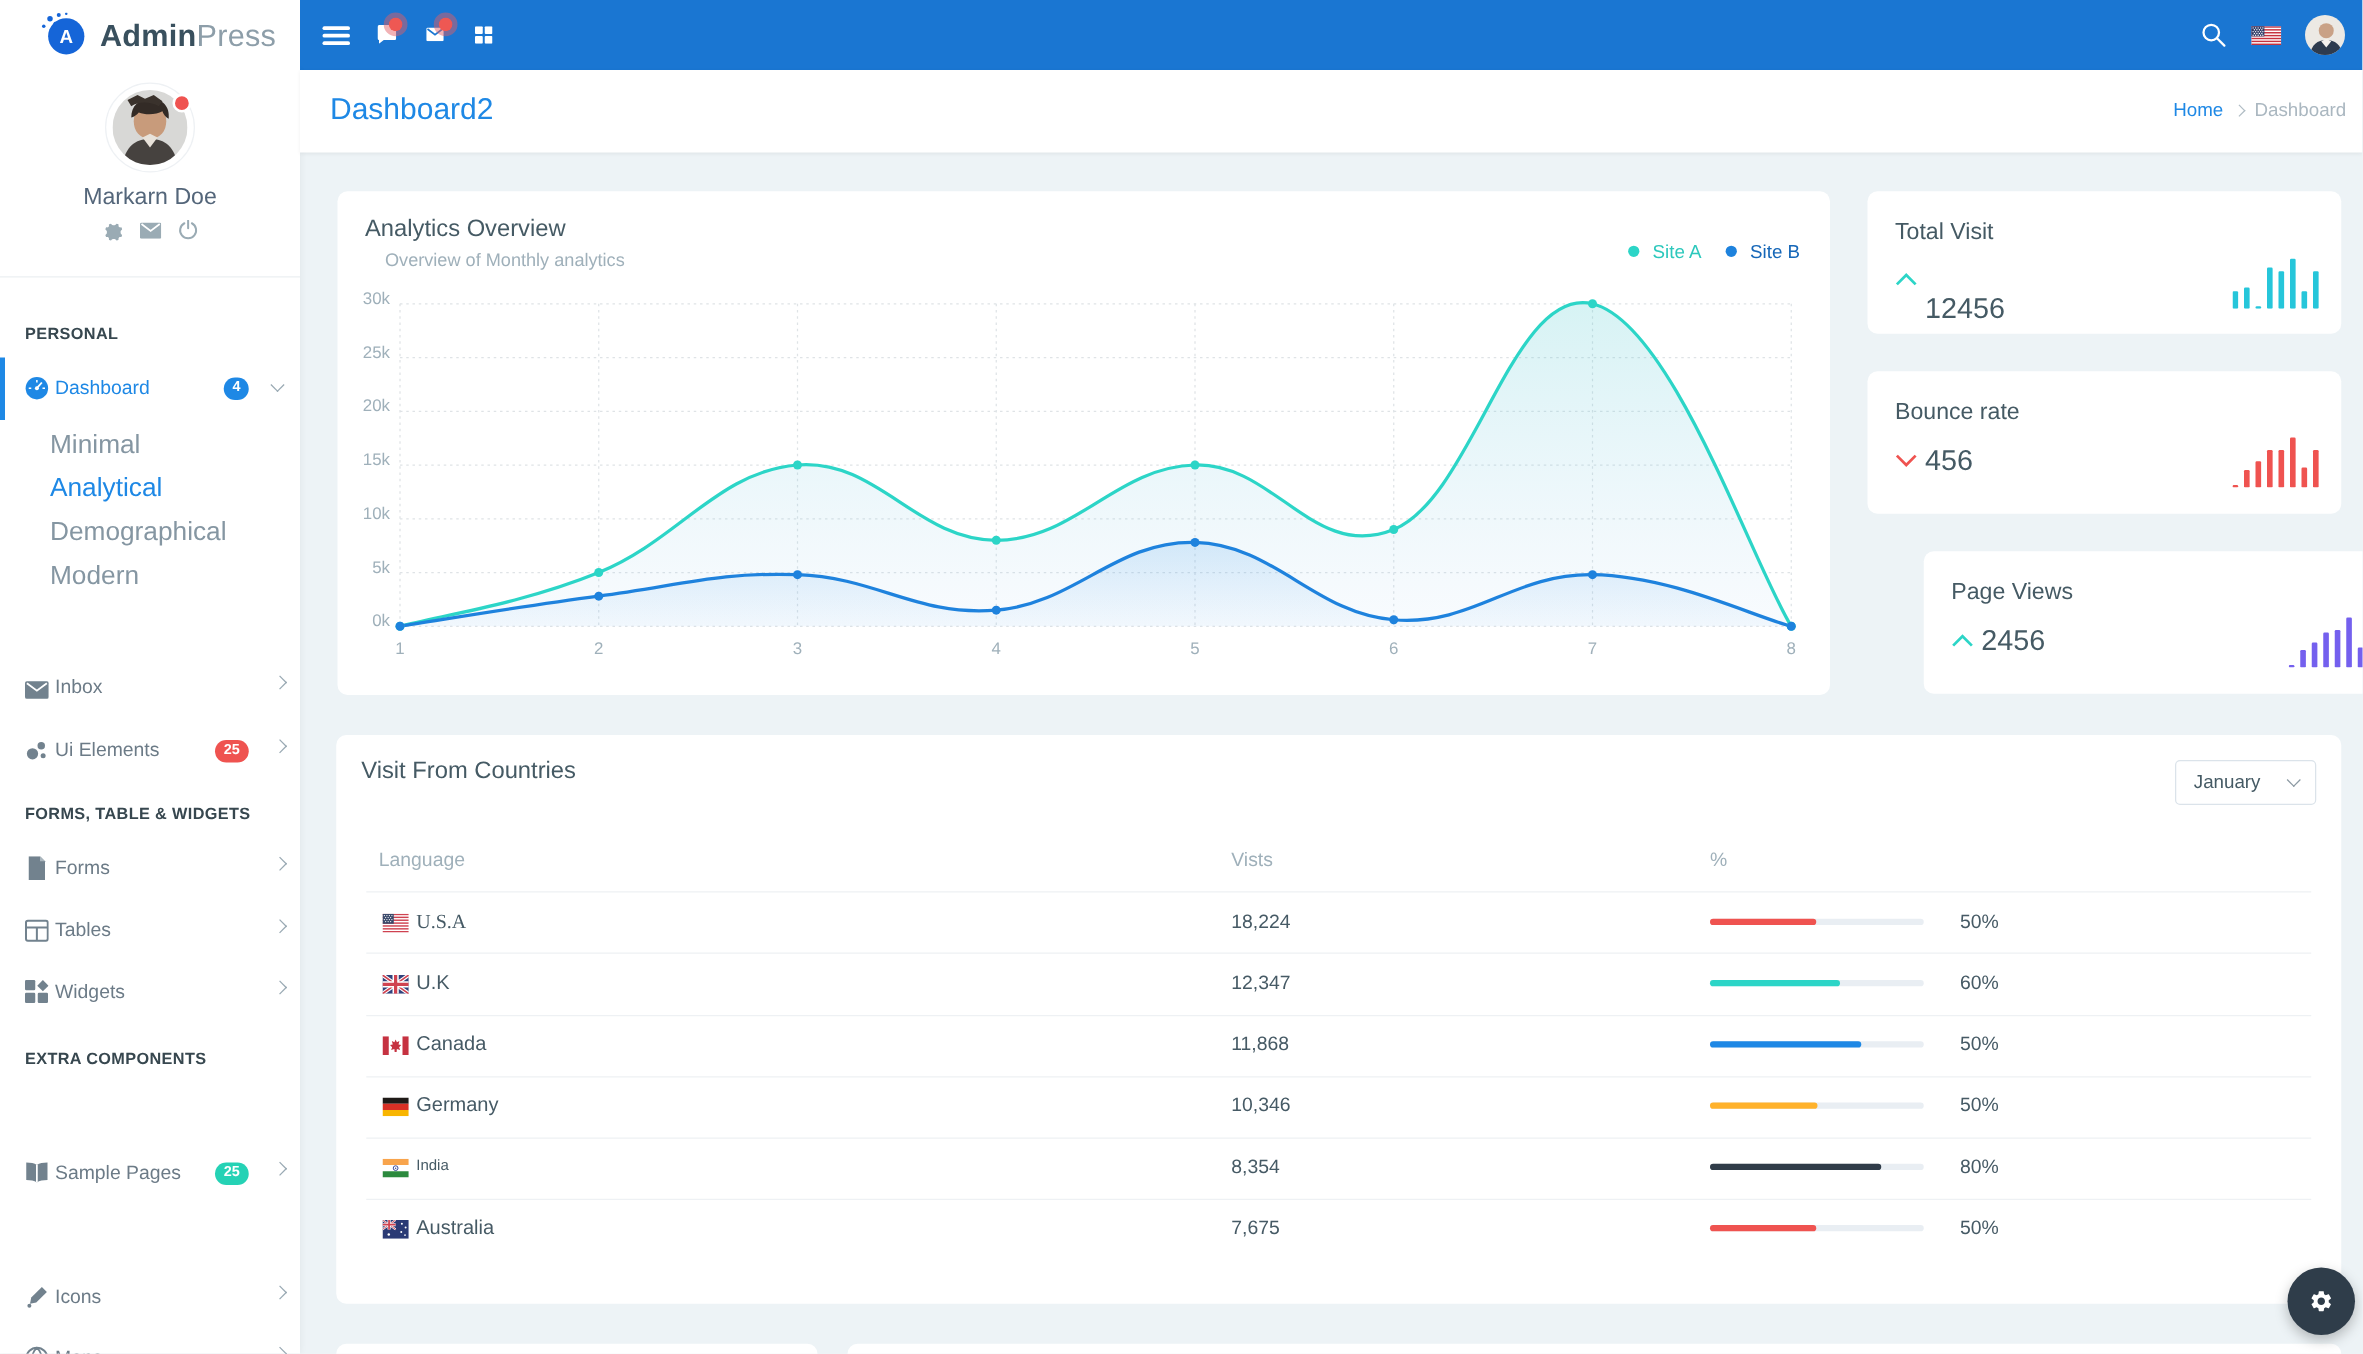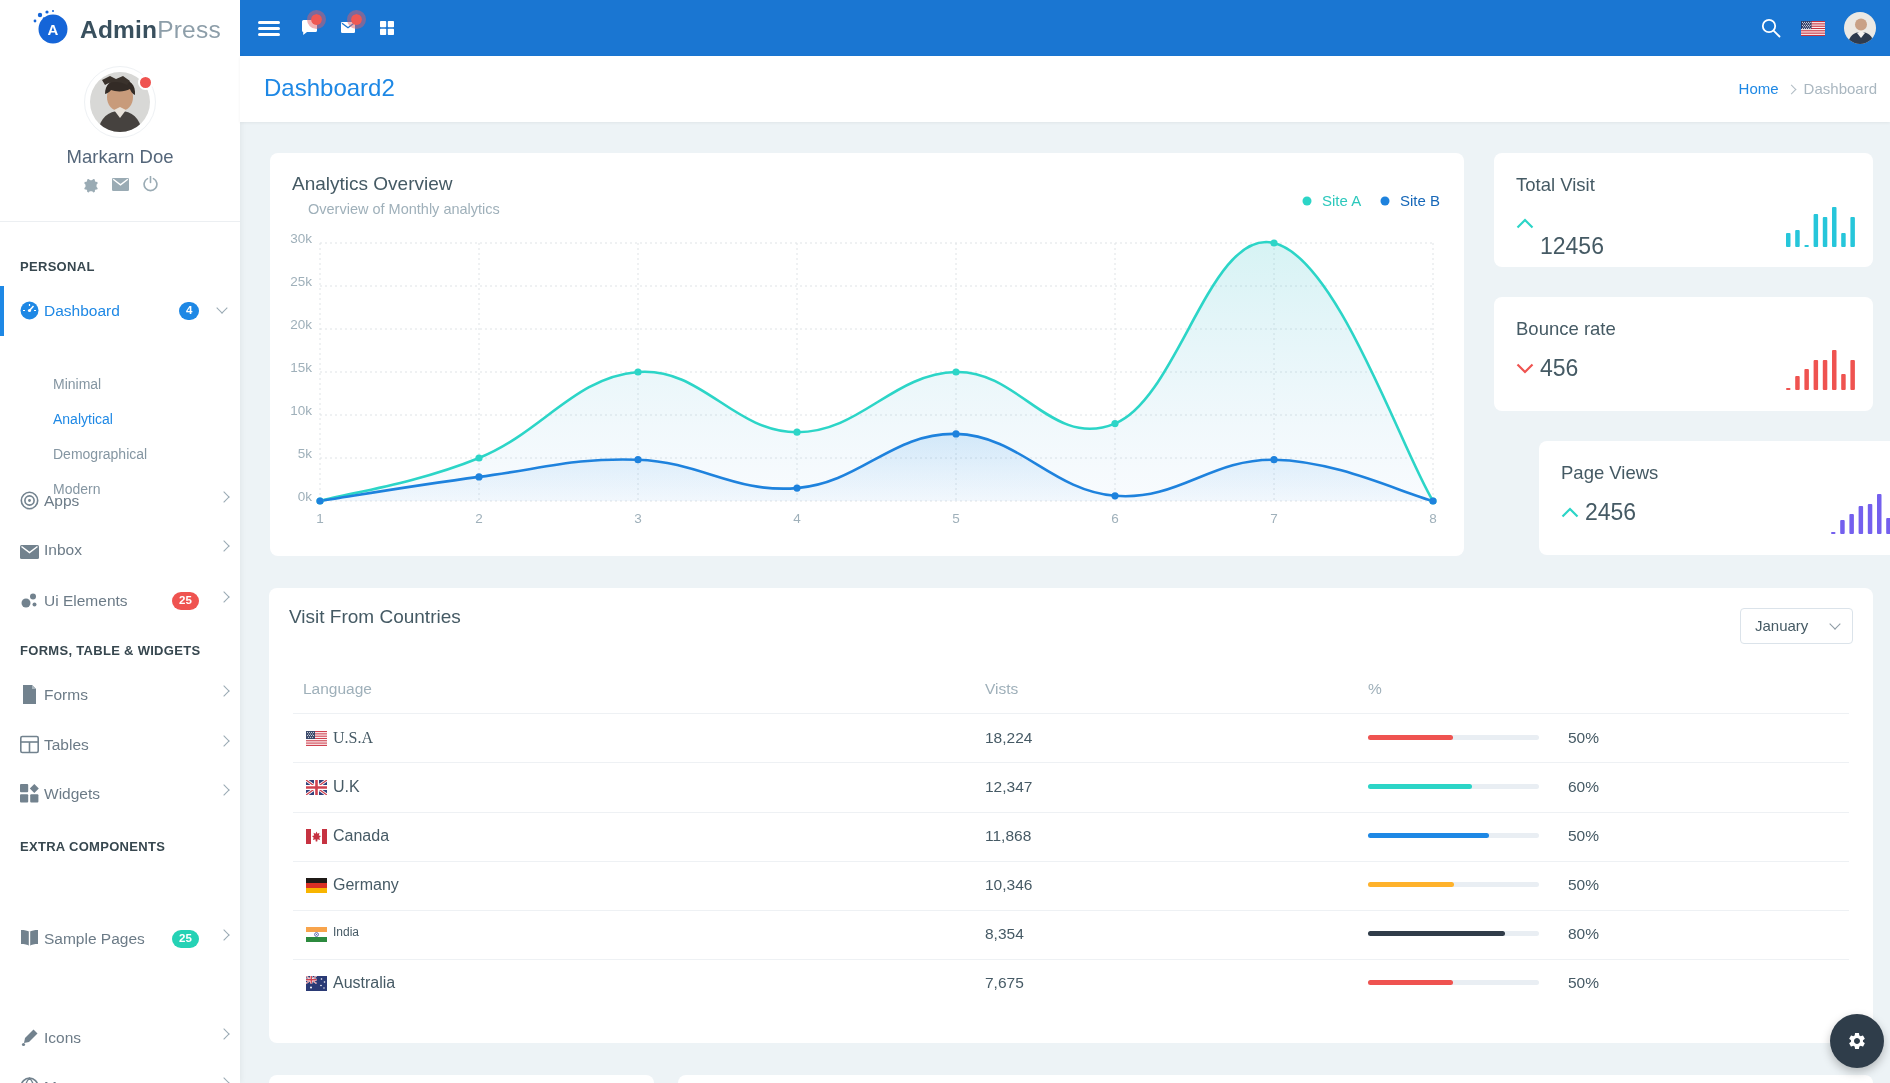--- a/index.html
+++ b/index.html
@@ -15,21 +15,21 @@
 #titlebar{position:absolute;left:240px;top:56px;width:1650px;height:66px;background:#fff;box-shadow:0 1px 3px rgba(0,0,0,0.06);}
 .card{position:absolute;background:#fff;border-radius:8px;}
 .hamb span{display:block;width:22px;height:2.5px;background:#fff;border-radius:2px;margin-bottom:3.6px;}
 .reddot{position:absolute;width:11px;height:11px;border-radius:50%;background:#ee5853;}
 .redring{position:absolute;width:19px;height:19px;border-radius:50%;border:4px solid rgba(225,95,100,0.48);}
 .badge{display:inline-block;border-radius:9px;color:#fff;font-size:11.5px;font-weight:bold;padding:3px 7px;line-height:1;}
 .mitem{position:absolute;left:0;width:240px;height:50px;}
 .mitem .ic{position:absolute;left:20px;top:15px;width:19px;height:19px;}
 .mitem .tx{position:absolute;left:44px;top:16px;font-size:15.5px;color:#6c7b87;}
 .mitem .arr{position:absolute;right:12px;top:17px;width:8px;height:8px;border-right:1.6px solid #99a9b3;border-top:1.6px solid #99a9b3;transform:rotate(45deg);}
-.sub{position:absolute;left:53px;font-size:14px;color:#8596a2;margin-top:32px;}
+.sub{position:absolute;left:40px;font-size:21px;color:#8596a2;}
 .slabel{position:absolute;left:20px;font-size:13px;font-weight:bold;color:#37474f;letter-spacing:0.3px;}
 </style>
 </head>
 <body>
 <div id="topbar">
 
   <div class="hamb" style="position:absolute;left:18px;top:21px;">
       <span></span>
       <span></span>
       <span></span>
@@ -175,29 +175,20 @@
       </svg>
     <div class="tx" style="color:#1e88e5;">Dashboard</div>
     <span class="badge" style="position:absolute;left:179px;top:16px;background:#1e88e5;">4</span>
     <div class="arr" style="transform:rotate(135deg);top:18px;right:14px;"></div>
   </div>
   <div class="sub" style="top:288px;">Minimal</div>
   <div class="sub" style="top:323px;color:#1e88e5;">Analytical</div>
   <div class="sub" style="top:358px;">Demographical</div>
   <div class="sub" style="top:393px;">Modern</div>
 
-  <div class="mitem" style="top:420px;">
-    <svg class="ic" viewBox="0 0 19 19">
-        <circle cx="9.5" cy="9.5" r="8.2" fill="none" stroke="#72828e" stroke-width="1.6"></circle>
-        <circle cx="9.5" cy="9.5" r="4.6" fill="none" stroke="#72828e" stroke-width="1.6"></circle>
-        <circle cx="9.5" cy="9.5" r="1.4" fill="#72828e"></circle>
-      </svg>
-    <div class="tx">Apps</div>
-      <div class="arr"></div>
-  </div>
   <div class="mitem" style="top:469px;">
     <svg class="ic" viewBox="0 0 19 15" style="top:18px;">
         <rect width="19" height="14" rx="1.5" fill="#72828e"></rect>
         <path d="M1.5 1.5l8 6 8-6" stroke="#fff" stroke-width="1.5" fill="none"></path>
       </svg>
     <div class="tx">Inbox</div>
       <div class="arr"></div>
   </div>
   <div class="mitem" style="top:520px;">
     <svg class="ic" viewBox="0 0 19 19">

